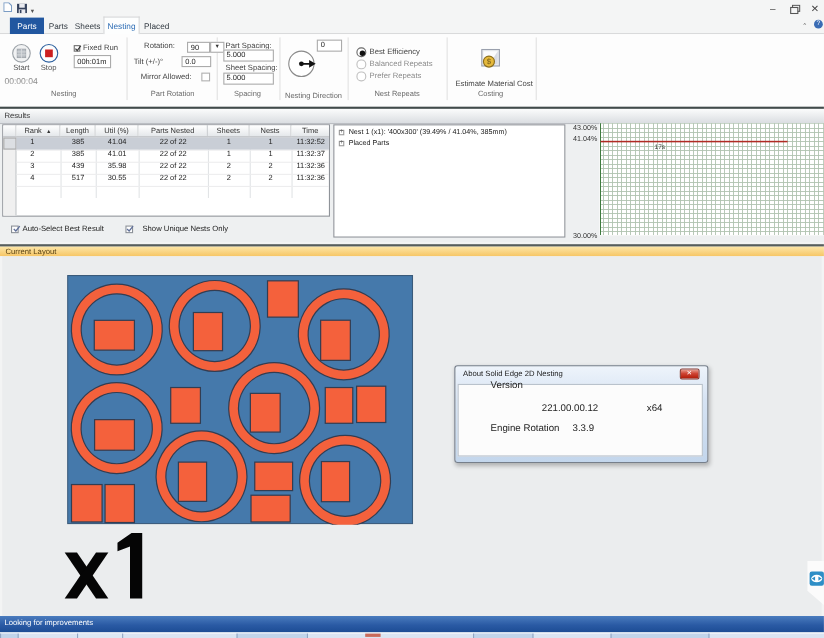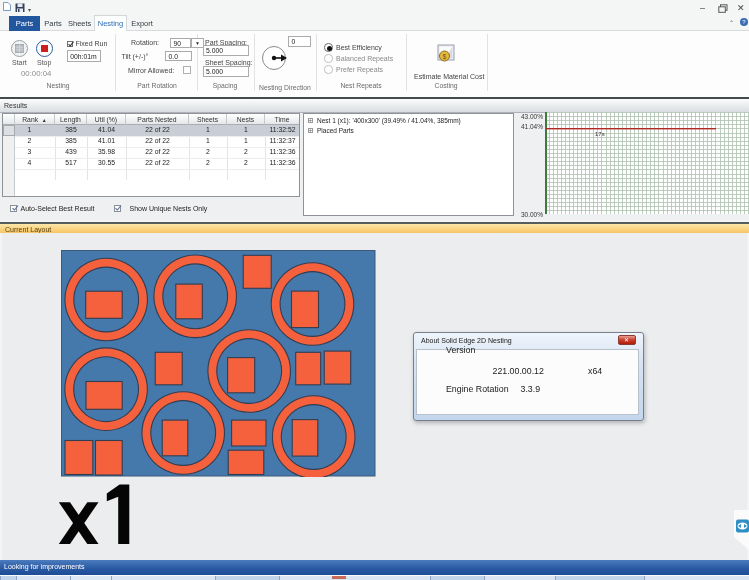--- a/index.html
+++ b/index.html
@@ -77,21 +77,21 @@
     </svg>
   <div class="abs winbtn" style="left:737px;">✕</div>
   <div class="abs" style="left:729px;top:19px;font-size:6px;color:#555;z-index:5">⌃</div>
   <div class="abs" style="left:740px;top:18px;width:8px;height:8px;border-radius:50%;background:#3a6cb4;color:#fff;font-size:6px;text-align:center;line-height:8px;z-index:5">?</div>
 
   <div class="abs" id="tabrow"></div>
   <div class="abs" id="filetab">Parts</div>
   <div class="abs tab" style="left:44px;width:18px;">Parts</div>
   <div class="abs tab" style="left:68px;width:22px;">Sheets</div>
   <div class="abs" id="nesttab">Nesting</div>
-  <div class="abs tab" style="left:131px;width:22px;">Export</div>
+  <div class="abs tab" style="left:131px;width:22px;">Placed</div>
 
   <div class="abs" id="ribbon"></div>
   <div class="abs vsep" style="left:115px;top:34px;"></div>
   <div class="abs vsep" style="left:196.5px;top:34px;"></div>
   <div class="abs vsep" style="left:253.5px;top:34px;"></div>
   <div class="abs vsep" style="left:316px;top:34px;"></div>
   <div class="abs vsep" style="left:406px;top:34px;"></div>
   <div class="abs vsep" style="left:487px;top:34px;"></div>
 
   <div class="abs" style="left:10.5px;top:39.5px;width:17px;height:17px;border-radius:50%;border:1px solid #9aa0a6;background:#f1f2f3;"></div>
@@ -104,21 +104,21 @@
   <div class="abs" style="left:36px;top:39.5px;width:17px;height:17px;border-radius:50%;border:1px solid #2b5f9e;background:#fdfdfd;"></div>
   <div class="abs" style="left:41px;top:44.5px;width:7px;height:7px;background:#cc1f1f;"></div>
   <div class="abs rlbl" style="left:12px;top:58.5px;color:#555;">Start</div>
   <div class="abs rlbl" style="left:37px;top:58.5px;color:#555;">Stop</div>
   <div class="abs" style="left:66.5px;top:40.5px;width:6.5px;height:6.5px;border:1px solid #707070;background:#fff;"></div>
   <svg class="abs" style="left:66.5px;top:40px" width="8" height="8" viewBox="0 0 8 8">
       <path d="M1.6 4.2 L3.2 6 L6.5 1.6" stroke="#333" stroke-width="1.1" fill="none"></path>
     </svg>
   <div class="abs rlbl" style="left:75.5px;top:40px;">Fixed Run</div>
   <div class="abs field" style="left:66.5px;top:50px;width:34px;height:12px;text-align:center;line-height:11px;">00h:01m</div>
-  <div class="abs" style="left:21px;top:68.5px;font-size:7.8px;color:#8d8d8d;">00:00:04</div>
+  <div class="abs" style="left:4px;top:68.5px;font-size:7.8px;color:#8d8d8d;">00:00:04</div>
   <div class="abs glabel" style="left:33px;width:50px;">Nesting</div>
 
   <div class="abs rlbl" style="left:131px;top:38.5px;">Rotation:</div>
   <div class="abs field" style="left:169.5px;top:37.5px;width:21.5px;height:10.5px;padding-left:3px;line-height:9.5px;">90</div>
   <div class="abs field" style="left:191px;top:37.5px;width:13px;height:10.5px;text-align:center;line-height:9px;font-size:5px;color:#333;">▼</div>
   <div class="abs rlbl" style="left:121.5px;top:52.5px;">Tilt (+/-)°</div>
   <div class="abs field" style="left:164.5px;top:50.5px;width:27.5px;height:10.5px;padding-left:3px;line-height:9.5px;">0.0</div>
   <div class="abs rlbl" style="left:128px;top:66.5px;">Mirror Allowed:</div>
   <div class="abs" style="left:183px;top:65.5px;width:8px;height:8px;border:1px solid #b0b0b0;background:#fff;"></div>
   <div class="abs glabel" style="left:132px;width:50px;">Part Rotation</div>

